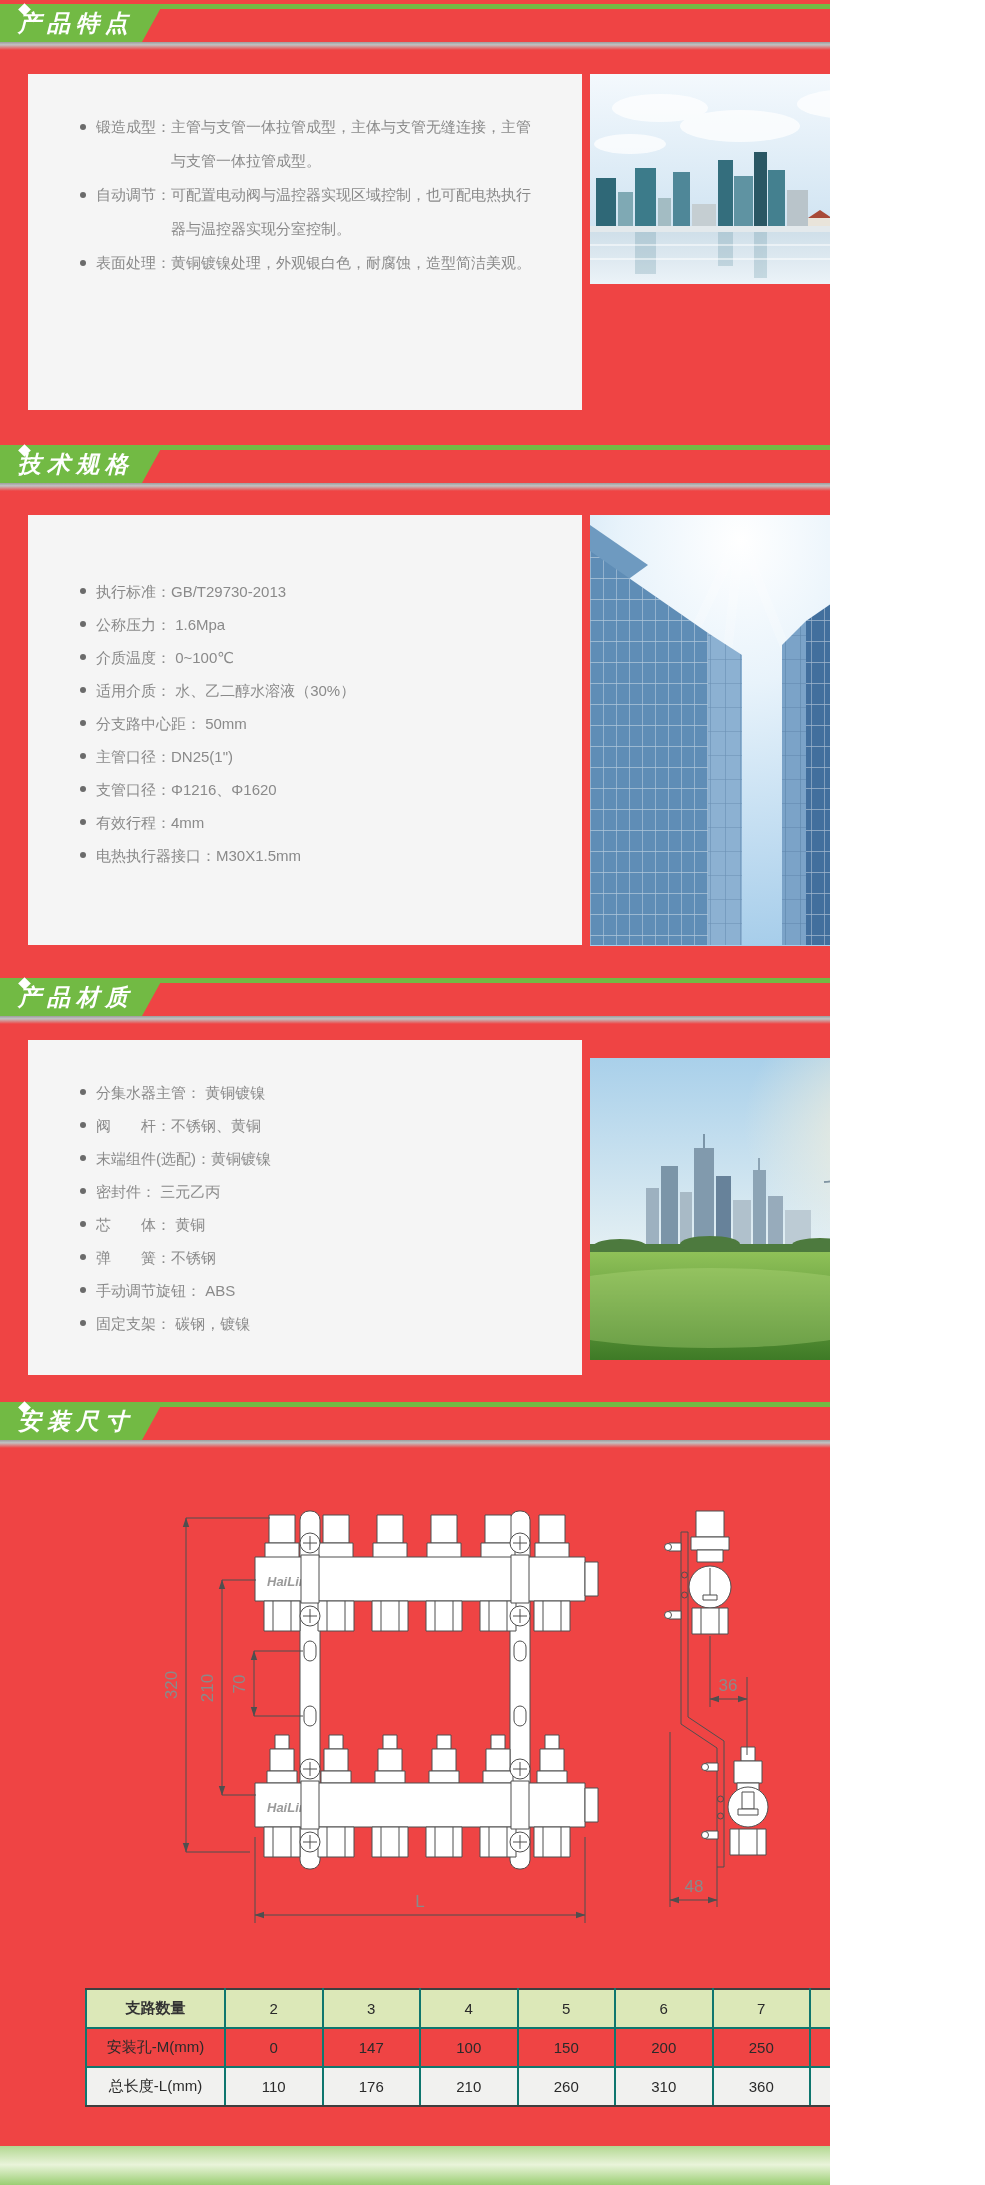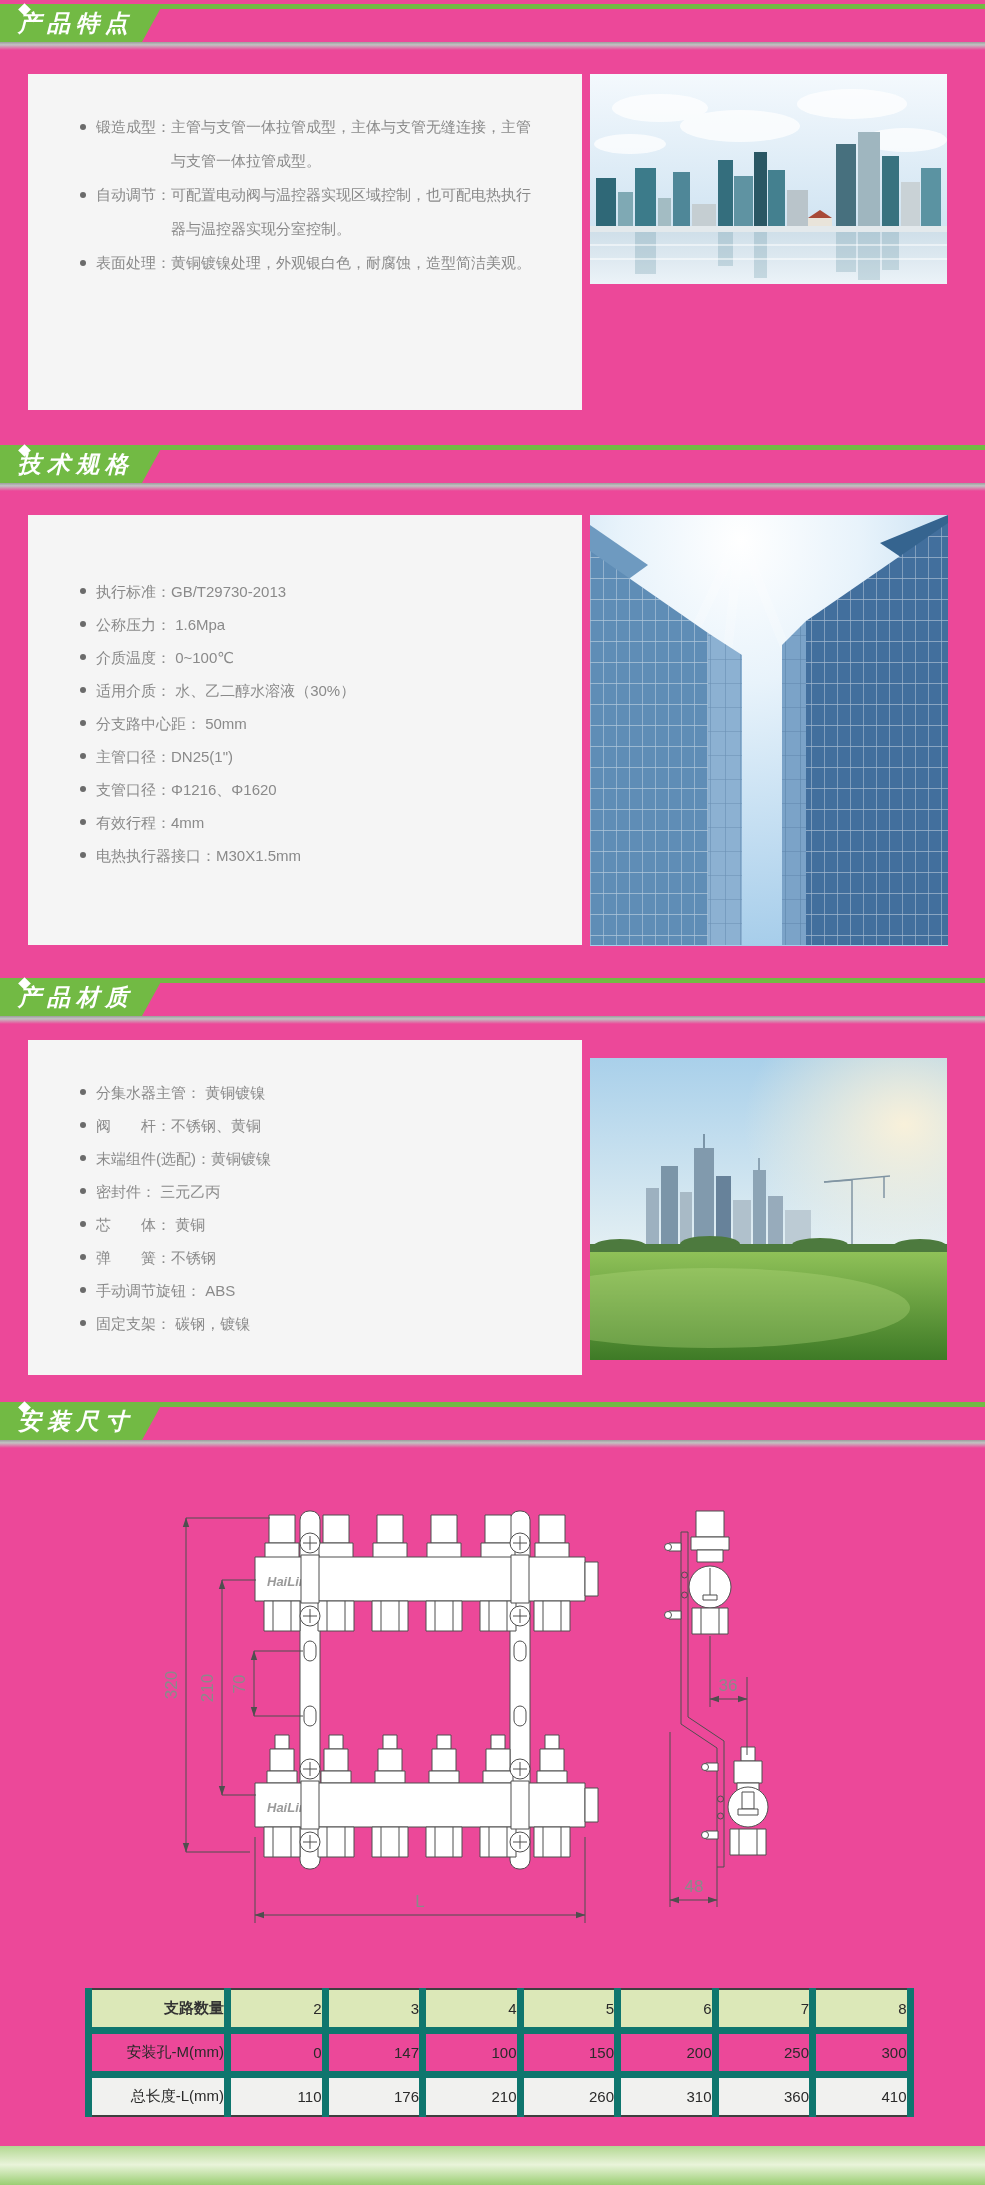--- a/index.html
+++ b/index.html
@@ -1,16 +1,16 @@
 <!DOCTYPE html>
 <html><head>
 <meta charset="utf-8">
 <style>
   html,body{margin:0;padding:0;background:#ffffff;}
-  .page{position:relative;width:985px;height:2185px;background:#ec4899;overflow:hidden;
+  .page{position:relative;width:830px;height:2185px;background:#ef4444;overflow:hidden;
         font-family:"Liberation Sans","DejaVu Sans",sans-serif;}
   
   .banner{position:absolute;left:0;width:100%;height:38px;}
   .banner .strip{position:absolute;top:0;left:0;right:0;height:5px;background:#72ba44;}
   .banner .block{position:absolute;top:0;left:0;width:163px;height:38px;background:#72ba44;
                  clip-path:polygon(0 0,100% 0,calc(100% - 21px) 100%,0 100%);}
   .banner .title{position:absolute;top:0;left:18px;height:38px;display:flex;align-items:center;
                  color:#ffffff;font-size:23px;font-weight:bold;font-style:italic;letter-spacing:6px;}
   .banner .diamond{position:absolute;left:20px;top:1px;width:9px;height:9px;background:#ffffff;transform:rotate(45deg);}
   .banner .shadow{position:absolute;top:38px;left:0;right:0;height:8px;
@@ -36,22 +36,22 @@
   .ph3{left:590px;top:1058px;}
   
   .drawing{position:absolute;left:100px;top:1455px;}
   .drawing *{vector-effect:non-scaling-stroke;}
   .dline{stroke:#4f4f4f;stroke-width:1;fill:none;}
   .dfill{stroke:#4f4f4f;stroke-width:1;fill:#ffffff;}
   .dimtxt{fill:#8a8a8a;font-size:17px;font-family:"Liberation Sans",sans-serif;}
   .brandtxt{fill:#9a9a9a;font-size:13px;font-weight:bold;font-style:italic;font-family:"Liberation Sans",sans-serif;}
   
   .dims{position:absolute;left:85px;top:1988px;width:822px;border-collapse:collapse;table-layout:fixed;
-        font-size:15px;color:#2a2a2a;text-align:right;}
-  .dims td{border:7px solid #0f766e;height:37px;padding:0;}
+        font-size:15px;color:#2a2a2a;text-align:center;}
+  .dims td{border:2px solid #0f766e;height:37px;padding:0;}
   .dims tr.thead td{background:#dce8b8;border-top:2px solid #3f3f3f;}
   .dims tr.thead td.lbl{font-weight:bold;color:#333;}
   .dims tr.r2 td{background:#f1f1ef;border-bottom:2px solid #3f3f3f;}
   
   .footer-band{position:absolute;left:0;top:2146px;width:100%;height:39px;
                background:linear-gradient(180deg,#b2d891 0%,#e9f4da 48%,#9bce73 100%);}
 </style>
 </head>
 <body>
 

